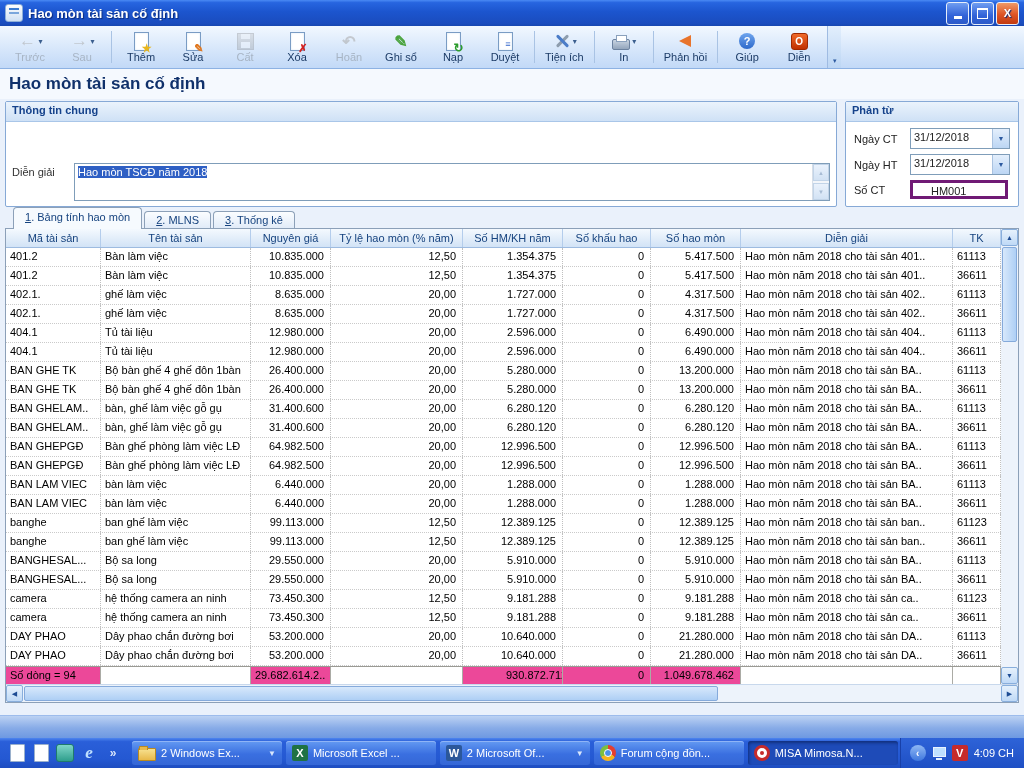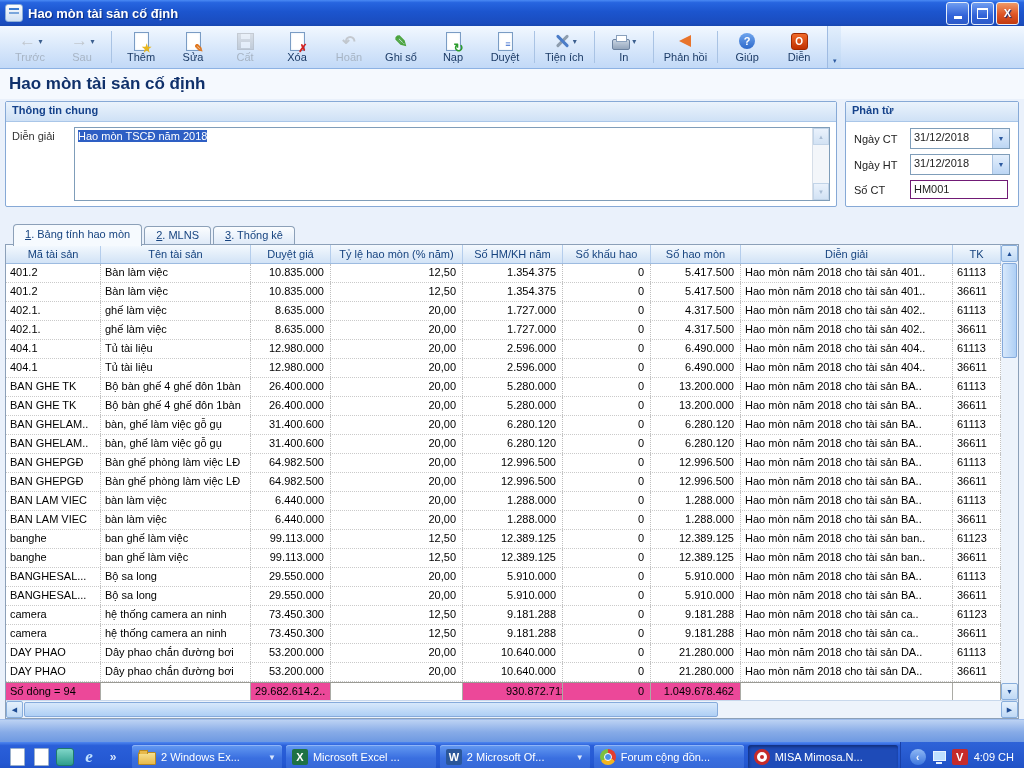--- a/index.html
+++ b/index.html
@@ -71,44 +71,44 @@
   
   .page-heading{height:30px;flex:0 0 30px;background:#F5F9FE;display:flex;align-items:center;
     padding:0 9px;font-size:17px;font-weight:bold;color:#10316B;}
 
   
   .content{flex:1;background:#EAF1FB;padding:2px 5px 0;display:flex;flex-direction:column;}
   .info-row{display:flex;gap:8px;height:106px;flex:0 0 106px;}
   .groupbox{border:1px solid #86A9D6;background:#fff;display:flex;flex-direction:column;border-radius:2px;}
   .gb-title{height:17px;flex:0 0 17px;background:linear-gradient(#EAF3FC,#CFE1F6);
     border-bottom:1px solid #A9C6E8;color:#15428B;font-weight:bold;font-size:11px;padding:2px 6px 0;}
-  .gb-left{flex:1;}
+  .gb-left{flex:1;gap:36px;}
   .gb-right{width:172px;flex:0 0 172px;}
   .gb-body{flex:1;display:flex;padding:5px 6px;font-size:11px;color:#222;}
   .fld-label{width:62px;flex:0 0 62px;padding-top:3px;color:#333;}
   .textarea-box{flex:1;border:1px solid #7F9DB9;background:#fff;display:flex;position:relative;}
   .textarea-text{flex:1;padding:2px 3px;font-size:11px;}
   .sel{background:#2E5FC4;color:#fff;}
   .ta-scroll{width:16px;flex:0 0 16px;background:#F3F6FA;border-left:1px solid #D6DEE8;
     display:flex;flex-direction:column;justify-content:space-between;}
   .ta-sb-btn{height:15px;background:linear-gradient(#EAF2FC,#D2E2F4);border:1px solid #C2D4E8;
     color:#A8BCD4;font-size:6px;display:flex;align-items:center;justify-content:center;}
   .gb-right .gb-body{flex-direction:column;gap:5px;padding:6px 8px;}
   .ct-row{display:flex;align-items:center;}
   .ct-label{width:56px;flex:0 0 56px;}
   .combo{display:flex;border:1px solid #7F9DB9;background:#fff;width:98px;height:19px;}
   .combo .val{flex:1;padding:2px 3px;font-size:11px;white-space:nowrap;overflow:hidden;}
   .combo .btn{width:16px;flex:0 0 16px;background:linear-gradient(#E4EFFC,#BCD6F4);
     border-left:1px solid #A9C2E0;display:flex;align-items:center;justify-content:center;
     font-size:7px;color:#2C5AA0;}
-  .text-field{border:1px solid #701a75;background:#fff;width:98px;height:19px;
-    padding:2px 3px;font-size:11px;box-sizing:border-box;}
-
-  
-  .tabs{height:21px;flex:0 0 21px;display:flex;align-items:center;padding-left:8px;margin-top:16px;}
+  .text-field{border:3px solid #701a75;background:#fff;width:98px;height:19px;
+    padding:2px 18px;font-size:11px;box-sizing:border-box;}
+
+  
+  .tabs{height:21px;flex:0 0 21px;display:flex;align-items:flex-end;padding-left:8px;margin-top:0;}
   .tab{border:1px solid #8CA0B8;border-bottom:none;border-radius:4px 4px 0 0;
     padding:2px 11px 2px;font-size:11px;color:#16437F;margin-right:2px;position:relative;top:1px;
     background:linear-gradient(#FBFDFF,#DFEAF8);height:13px;}
   .tab.active{background:#F6FAFE;height:16px;z-index:2;padding-top:3px;}
   .tab u{text-decoration:underline;}
 
   
   .grid-panel{height:473px;flex:0 0 473px;border:1px solid #8CA0B8;background:#fff;
     display:flex;flex-direction:column;z-index:1;}
   .grid-body{flex:1;display:flex;overflow:hidden;}
@@ -398,21 +398,21 @@
         <div class="tab"><u>2</u><span>. MLNS</span></div>
         <div class="tab"><u>3</u><span>. Thống kê</span></div>
       </div>
 
     <div class="grid-panel">
       <div class="grid-body">
         <div class="grid-main">
           <div class="grid-header">
               <div class="gh-cell" style="width: 95px; flex: 0 0 95px;">Mã tài sản</div>
               <div class="gh-cell" style="width: 150px; flex: 0 0 150px;">Tên tài sản</div>
-              <div class="gh-cell" style="width: 80px; flex: 0 0 80px;">Duyệt giá</div>
+              <div class="gh-cell" style="width: 80px; flex: 0 0 80px;">Nguyên giá</div>
               <div class="gh-cell" style="width: 132px; flex: 0 0 132px;">Tỷ lệ hao mòn (% năm)</div>
               <div class="gh-cell" style="width: 100px; flex: 0 0 100px;">Số HM/KH năm</div>
               <div class="gh-cell" style="width: 88px; flex: 0 0 88px;">Số khấu hao</div>
               <div class="gh-cell" style="width: 90px; flex: 0 0 90px;">Số hao mòn</div>
               <div class="gh-cell flex" style="flex: 1 1 0%;">Diễn giải</div>
               <div class="gh-cell" style="width: 48px; flex: 0 0 48px;">TK</div>
             </div>
           <div class="grid-rows">
               <div class="g-row">
                 <div class="g-cell" style="flex: 0 0 95px;">401.2</div>

